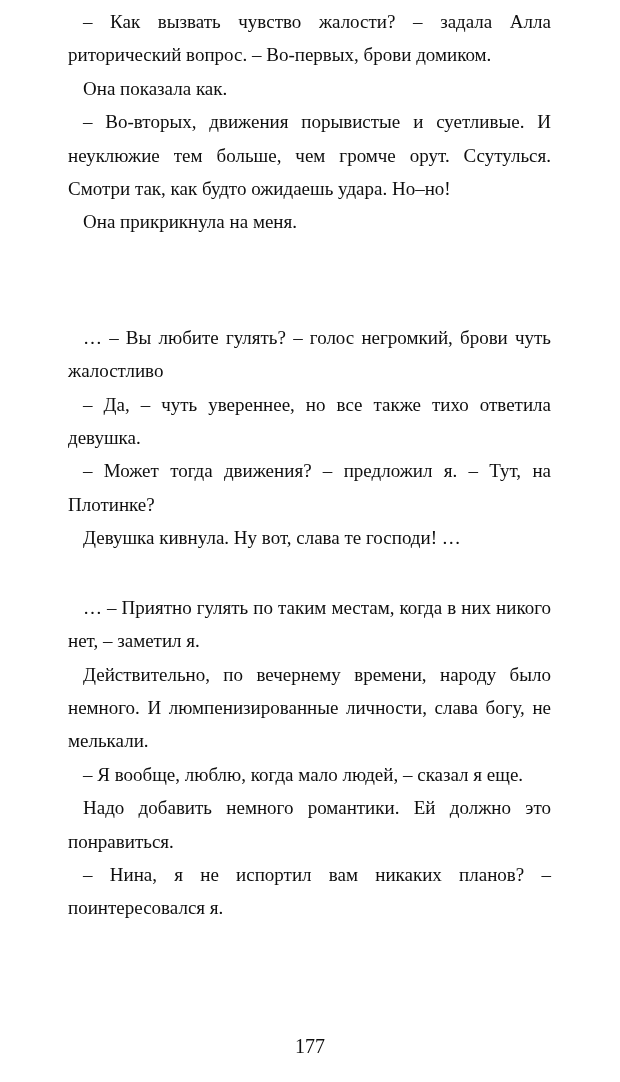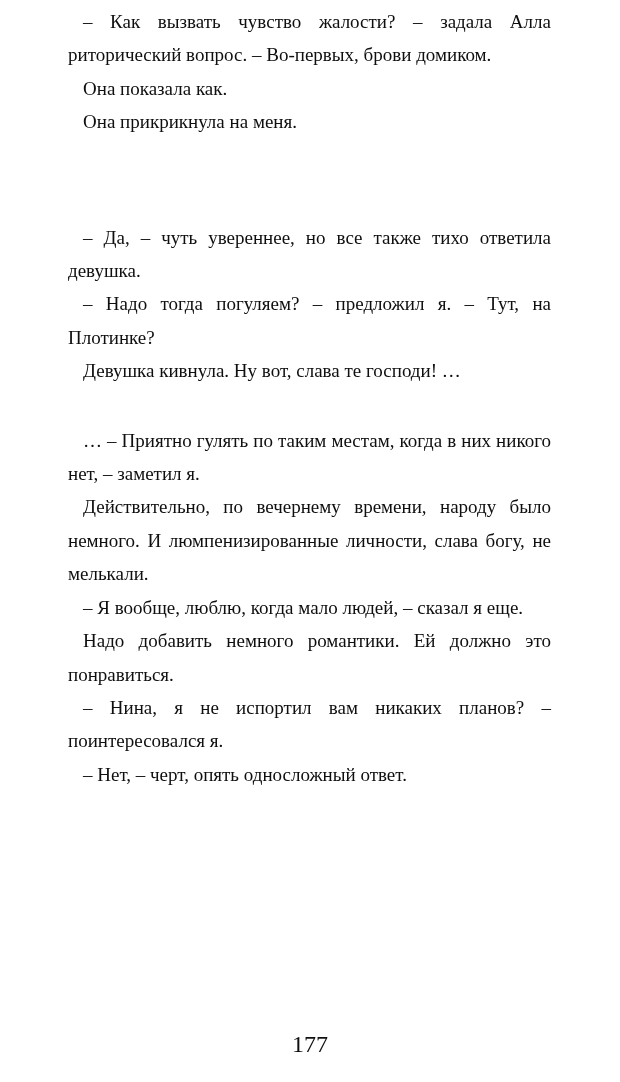--- a/index.html
+++ b/index.html
@@ -26,49 +26,50 @@
   }
   section.sec { display: block; }
   .sec-2 { margin-top: 82px; }
   .sec-3 { margin-top: 36px; }
   .footer {
     position: absolute;
     left: 0;
     right: 0;
     bottom: 24px;
     text-align: center;
-    font-size: 24px;
+    font-size: 20px;
     color: #0f0f0f;
   }
 </style>
 </head>
 <body>
 
 <div class="page">
   <div class="text-block">
 
     <section class="sec sec-1">
       <p>– Как вызвать чувство жалости? – задала Алла риторический вопрос. – Во-первых, брови домиком.</p>
       <p>Она показала как.</p>
+      <p>– Во-вторых, движения порывистые и суетливые. И неуклюжие тем больше, чем громче орут. Ссутулься. Смотри так, как будто ожидаешь удара. Но–но!</p>
       <p>Она прикрикнула на меня.</p>
     </section>
 
     <section class="sec sec-2">
+      <p>… – Вы любите гулять? – голос негромкий, брови чуть жалостливо</p>
       <p>– Да, – чуть увереннее, но все также тихо ответила девушка.</p>
-      <p>– Надо тогда погуляем? – предложил я. – Тут, на Плотинке?</p>
+      <p>– Может тогда движения? – предложил я. – Тут, на Плотинке?</p>
       <p>Девушка кивнула. Ну вот, слава те господи! …</p>
     </section>
 
     <section class="sec sec-3">
       <p>… – Приятно гулять по таким местам, когда в них никого нет, – заметил я.</p>
       <p>Действительно, по вечернему времени, народу было немного. И люмпенизированные личности, слава богу, не мелькали.</p>
       <p>– Я вообще, люблю, когда мало людей, – сказал я еще.</p>
       <p>Надо добавить немного романтики. Ей должно это понравиться.</p>
       <p>– Нина, я не испортил вам никаких планов? – поинтересовался я.</p>
-      <p>– Нет, – черт, опять односложный ответ.</p>
     </section>
 
   </div>
 
   <div class="footer">
     <span>177</span>
   </div>
 </div>
 
 </body></html>

